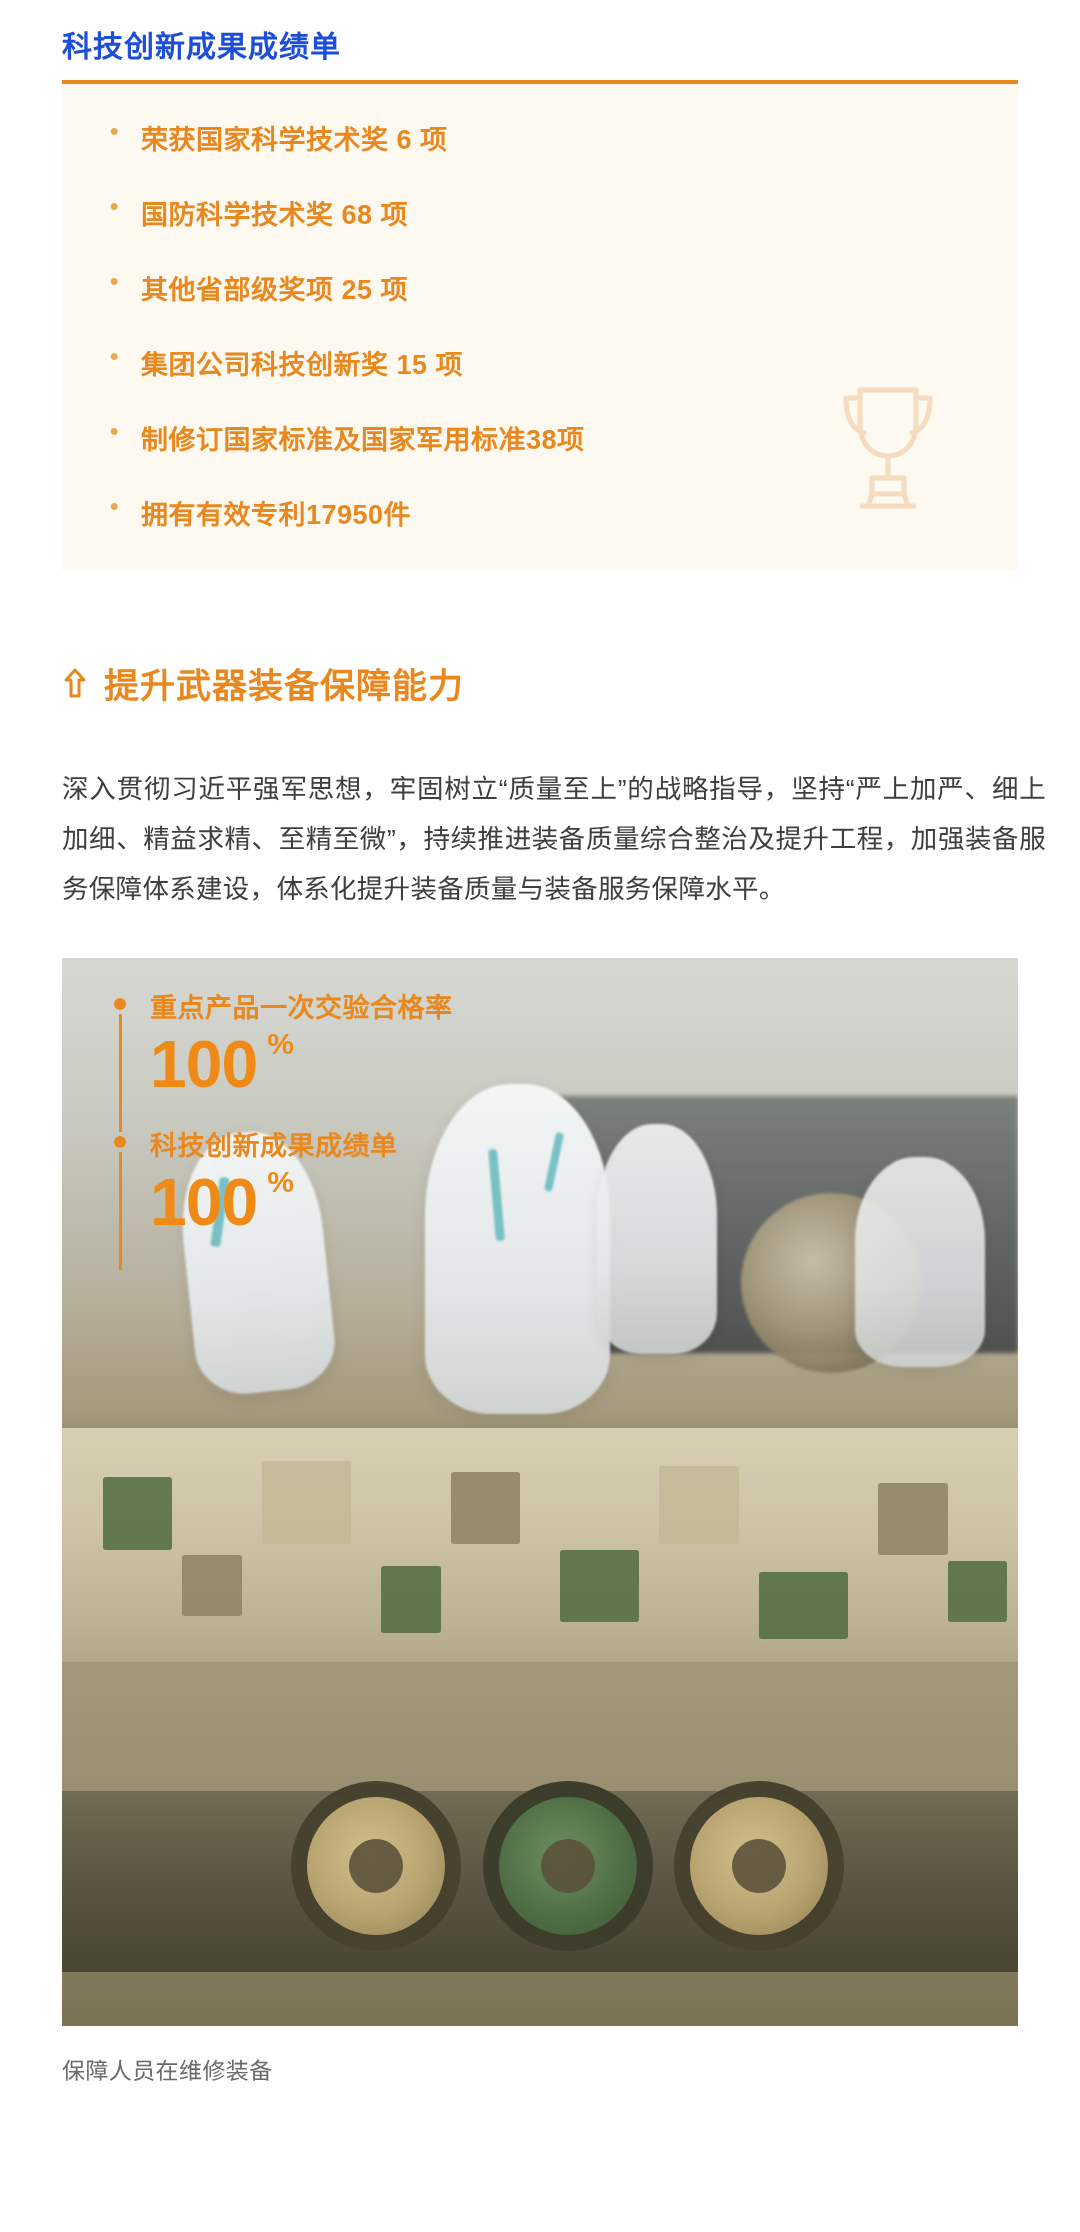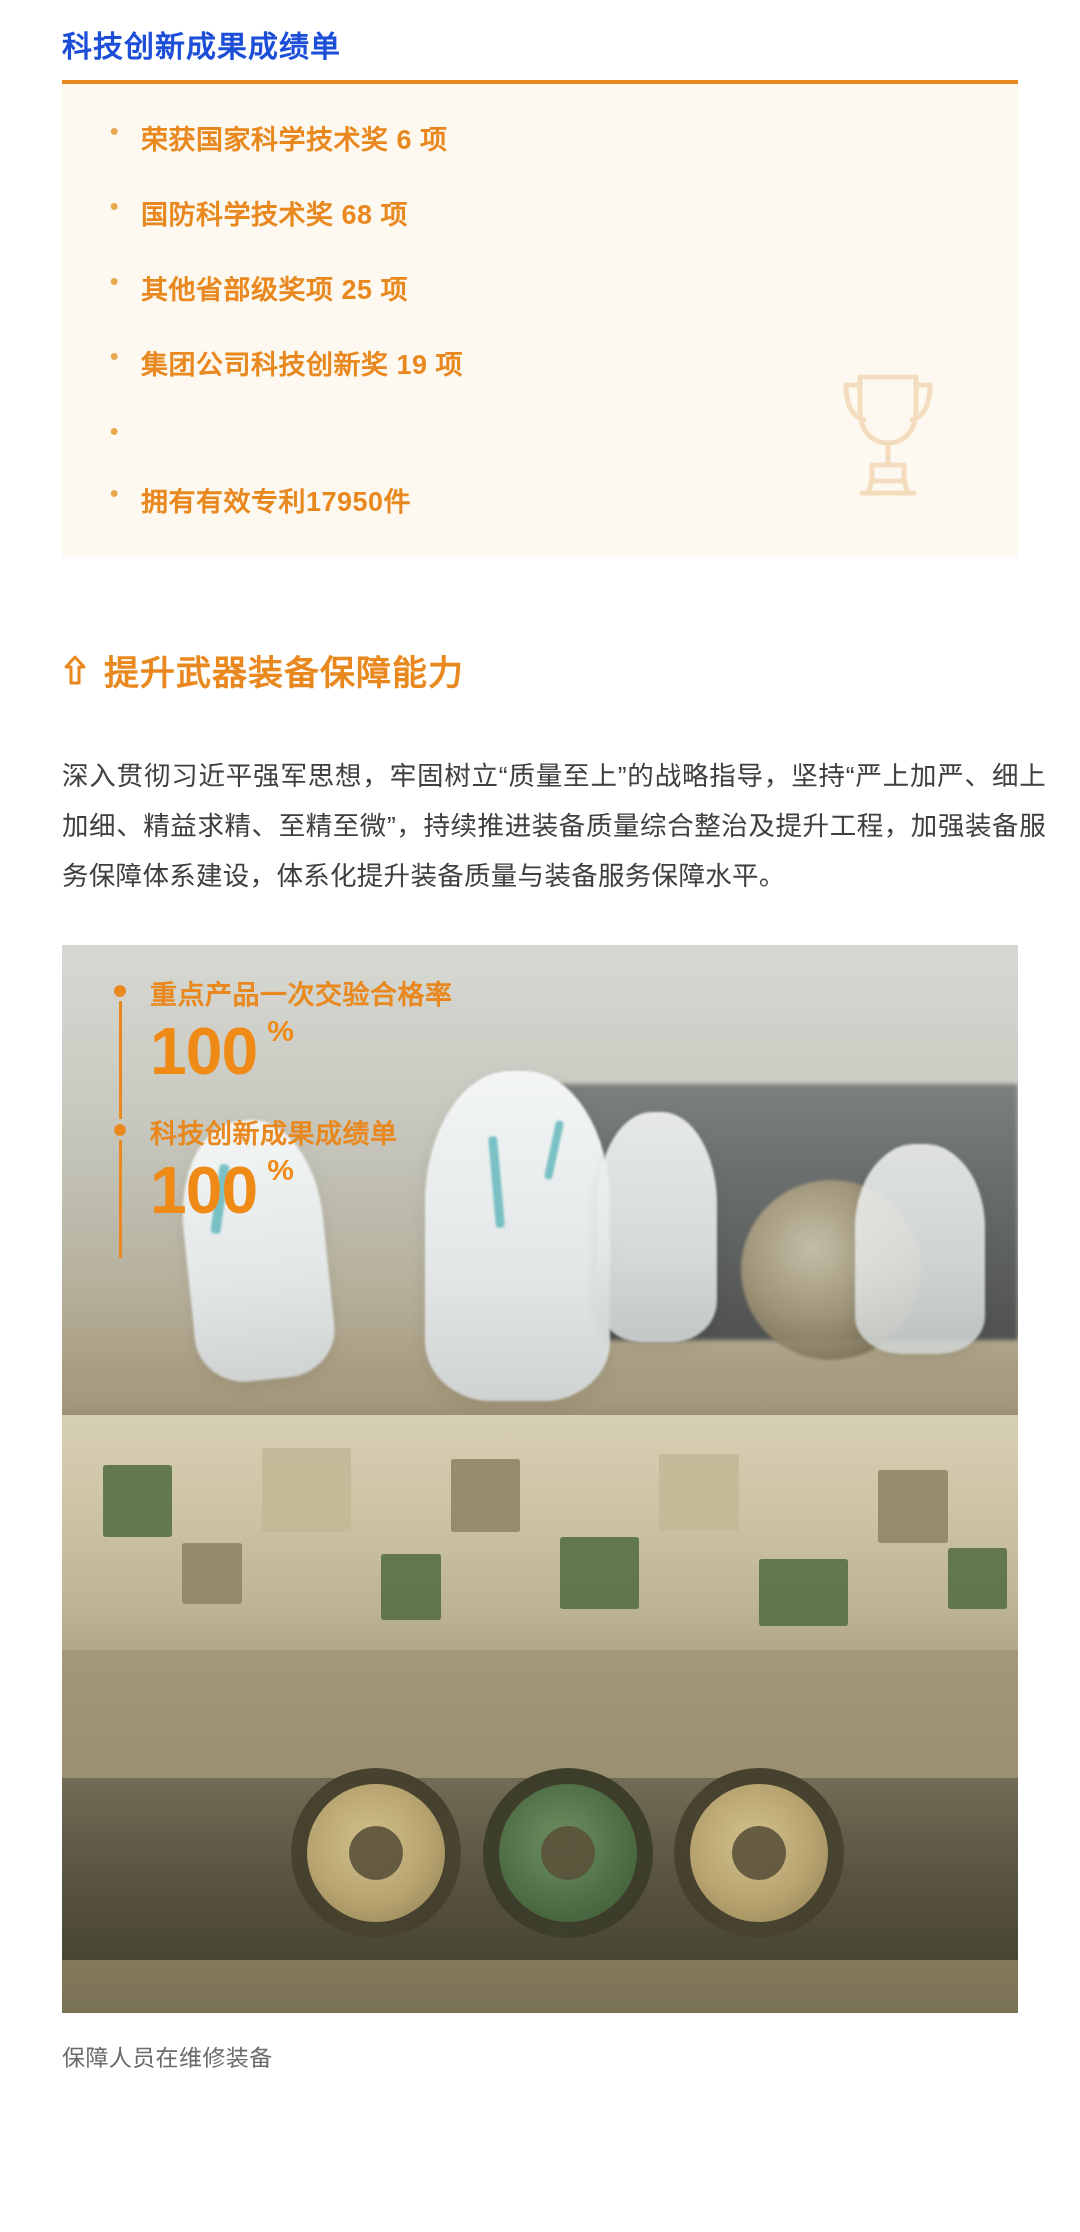--- a/index.html
+++ b/index.html
@@ -330,24 +330,25 @@
         <li class="bullet-item">
           <span class="bullet-dot">•</span>
           <span>国防科学技术奖 68 项</span>
         </li>
         <li class="bullet-item">
           <span class="bullet-dot">•</span>
           <span>其他省部级奖项 25 项</span>
         </li>
         <li class="bullet-item">
           <span class="bullet-dot">•</span>
-          <span>集团公司科技创新奖 19 项</span>
-        </li>
-        <li class="bullet-item">
-          <span class="bullet-dot">•</span>
+          <span>集团公司科技创新奖 15 项</span>
+        </li>
+        <li class="bullet-item">
+          <span class="bullet-dot">•</span>
+          <span>制修订国家标准及国家军用标准38项</span>
         </li>
         <li class="bullet-item">
           <span class="bullet-dot">•</span>
           <span>拥有有效专利17950件</span>
         </li>
       </ul>
 
       <svg class="trophy" viewBox="0 0 120 140" aria-hidden="true">
         <g fill="none" stroke="#f3ddbe" stroke-width="5" stroke-linecap="round" stroke-linejoin="round">
           <path d="M32 12 H88 V46 C88 66 76 78 60 78 C44 78 32 66 32 46 Z"></path>

